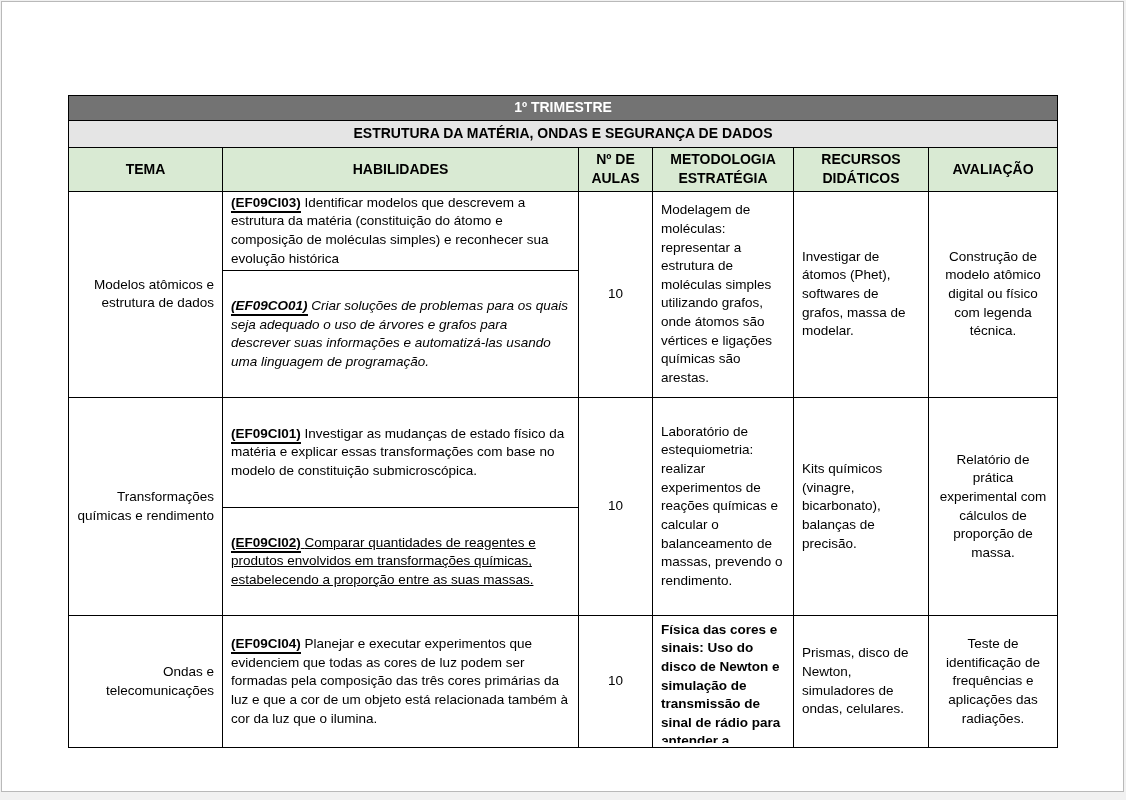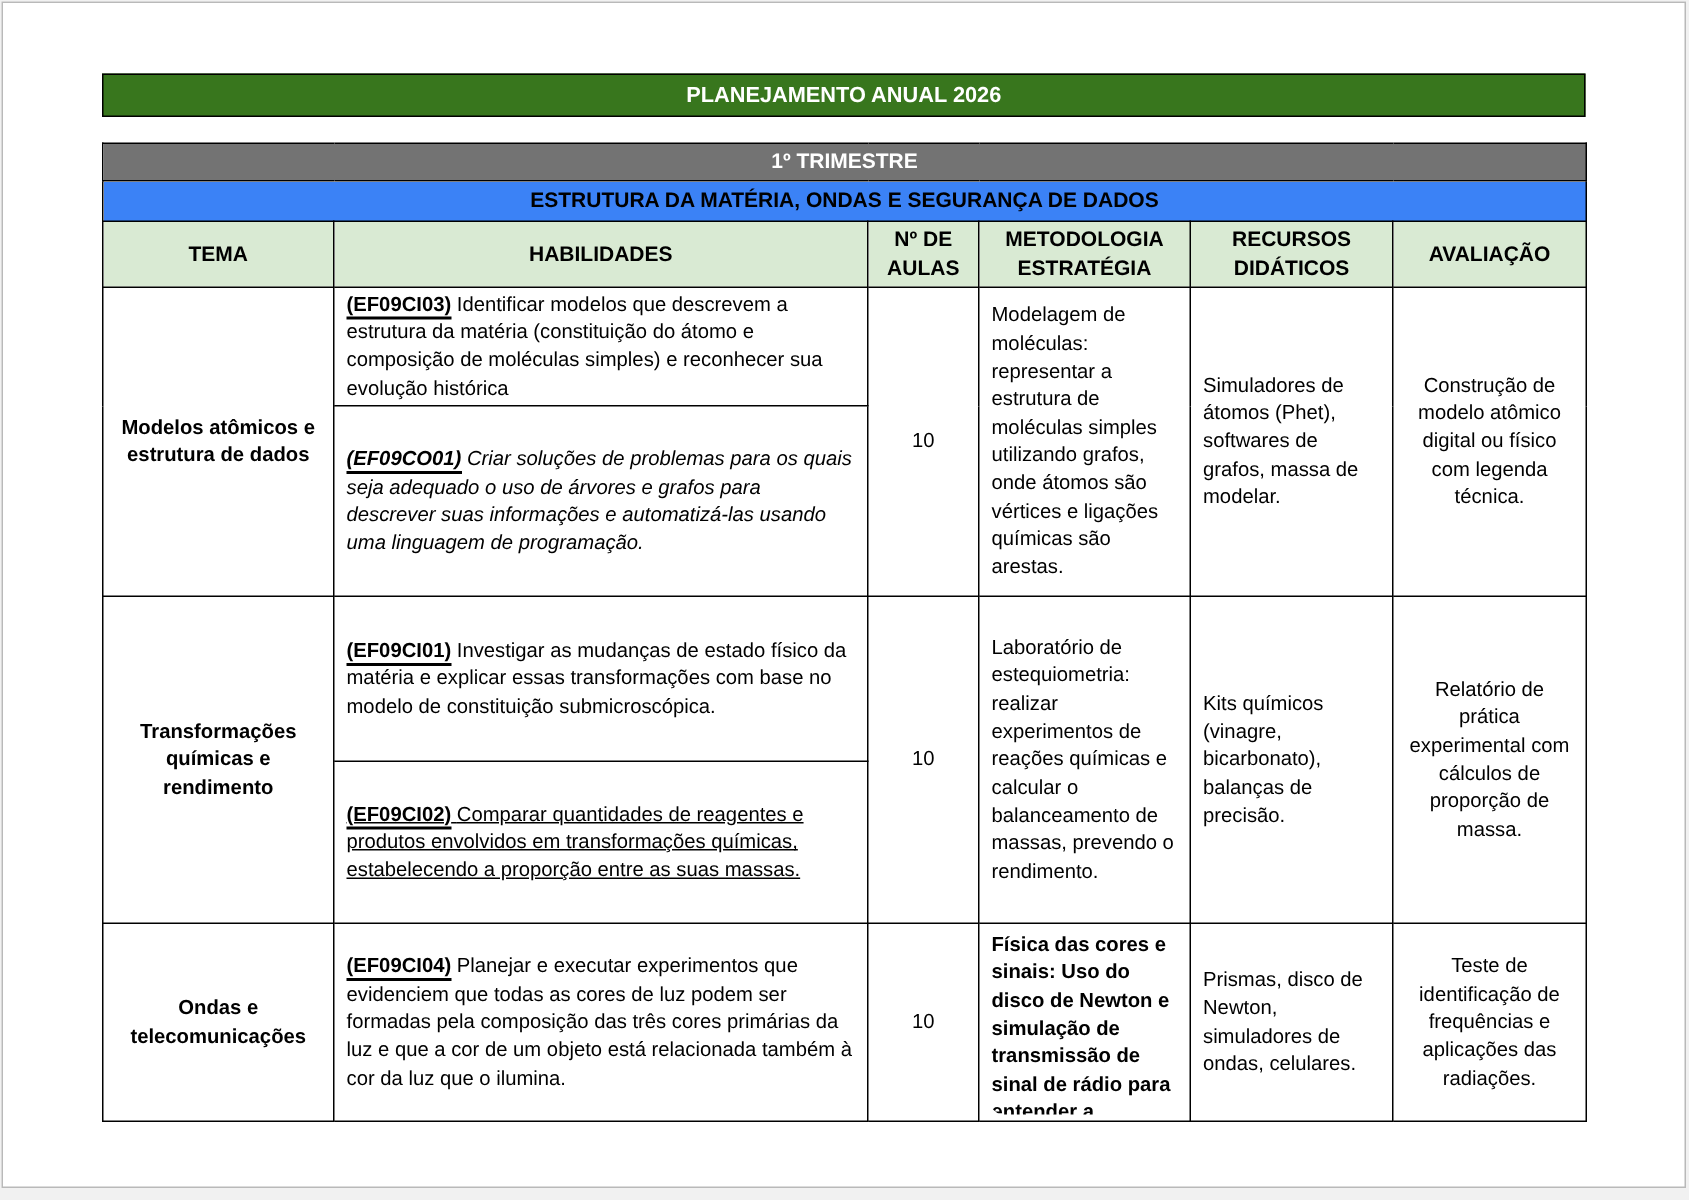--- a/index.html
+++ b/index.html
@@ -57,36 +57,36 @@
   tr.trimester-row td {
     background: #737373;
     color: #fff;
     font-weight: bold;
     font-size: 14px;
     text-align: center;
     height: 22px;
     padding: 1px;
   }
   tr.unit-row td {
-    background: #3b82f6;
+    background: #e5e5e5;
     font-weight: bold;
     font-size: 14px;
     text-align: center;
     height: 24px;
     padding: 1px;
   }
   tr.head-row th {
     background: #d9ead3;
     font-weight: bold;
     font-size: 14px;
     text-align: center;
     height: 36px;
     padding: 2px 4px;
   }
-  td.tema  { text-align: center; font-weight: bold; }
+  td.tema  { text-align: right; }
   td.hab   { text-align: left; padding: 4px 10px; }
   td.aulas { text-align: center; }
   td.met   { text-align: left; border-radius: 27px; }
   td.met-top { vertical-align: top; padding-top: 6px; }
   td.met-top .clamp { max-height: 122px; overflow: hidden; font-weight: bold; }
   td.rec   { text-align: left; }
   td.ava   { text-align: center; border-radius: 31px; }
   tr.r1a { height: 76px; }
   tr.r1b { height: 127px; font-style: italic; }
   tr.r2a { height: 110px; }
@@ -96,23 +96,20 @@
     font-weight: bold;
     border-bottom: 2px solid #000000;
     padding-bottom: 1px;
   }
 </style>
 </head>
 <body>
 
 <div class="page">
 
-  <div class="title-bar">
-    <span>PLANEJAMENTO ANUAL 2026</span>
-  </div>
 
   <table class="plan-table">
     <colgroup>
       <col style="width:154px">
       <col style="width:356px">
       <col style="width:74px">
       <col style="width:141px">
       <col style="width:135px">
       <col style="width:129px">
     </colgroup>
@@ -136,21 +133,21 @@
     </tr>
 
     <tr class="r1a">
       <td class="tema" rowspan="2">Modelos atômicos e estrutura de dados</td>
       <td class="hab">
         <span class="code">(EF09CI03)</span>
         <span>Identificar modelos que descrevem a estrutura da matéria (constituição do átomo e composição de moléculas simples) e reconhecer sua evolução histórica</span>
       </td>
       <td class="aulas" rowspan="2">10</td>
       <td class="met" rowspan="2">Modelagem de moléculas: representar a estrutura de moléculas simples utilizando grafos, onde átomos são vértices e ligações químicas são arestas.</td>
-      <td class="rec" rowspan="2">Simuladores de átomos (Phet), softwares de grafos, massa de modelar.</td>
+      <td class="rec" rowspan="2">Investigar de átomos (Phet), softwares de grafos, massa de modelar.</td>
       <td class="ava" rowspan="2">Construção de modelo atômico digital ou físico com legenda técnica.</td>
     </tr>
     <tr class="r1b">
       <td class="hab">
         <span class="code">(EF09CO01)</span>
         <span>Criar soluções de problemas para os quais seja adequado o uso de árvores e grafos para descrever suas informações e automatizá-las usando uma linguagem de programação.</span>
       </td>
     </tr>
 
     <tr class="r2a">

